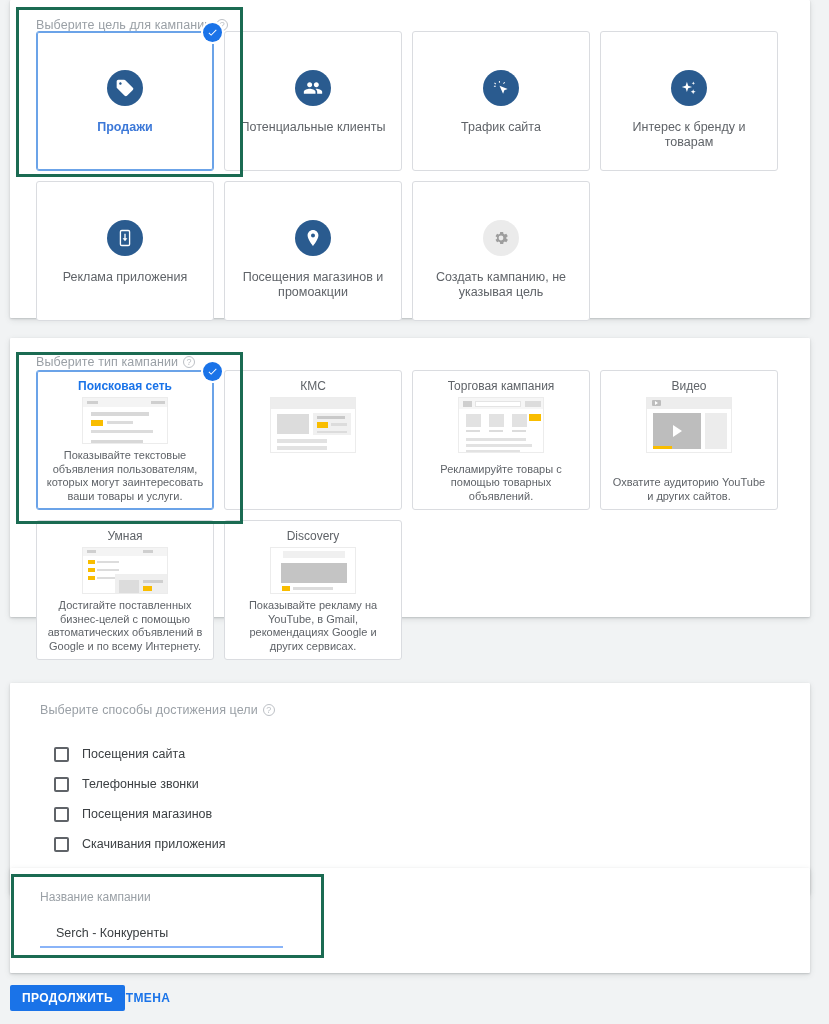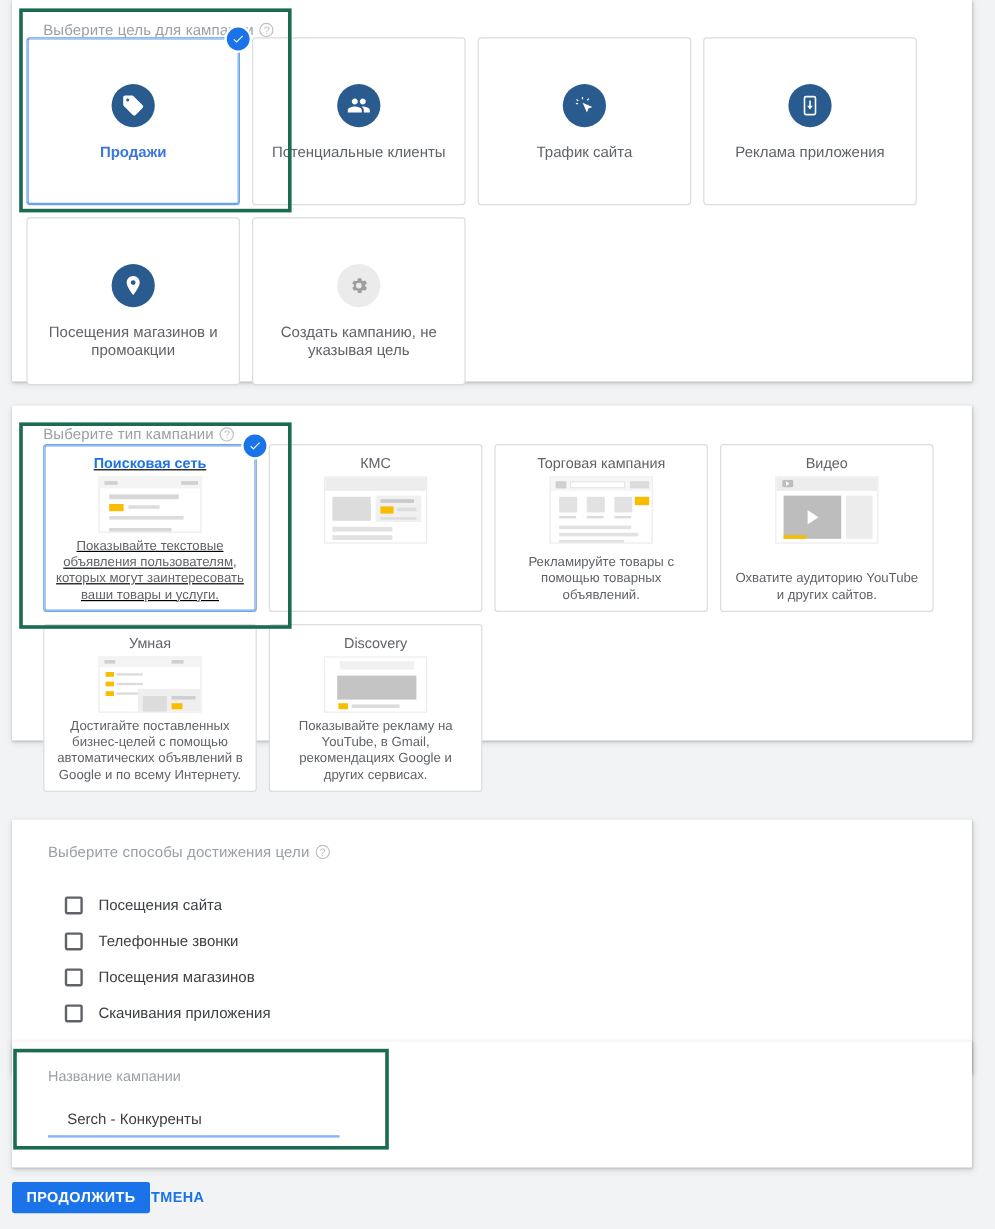--- a/index.html
+++ b/index.html
@@ -47,21 +47,21 @@
     font-size: 9px;
     line-height: 10px;
     text-align: center;
     vertical-align: 1px;
     margin-left: 5px;
   }
 
   
   .goal-grid {
     position: absolute;
-    left: 12px; top: 31px;
+    left: 26px; top: 31px;
     width: 756px;
     display: grid;
     grid-template-columns: repeat(4, 178px);
     grid-gap: 10px 10px;
   }
   .goal-card {
     position: relative;
     height: 140px;
     border: 1px solid #dadce0;
     border-radius: 3px;
@@ -121,21 +121,20 @@
     background: #fff;
     padding: 8px 9px 6px;
     display: flex;
     flex-direction: column;
     align-items: center;
     cursor: pointer;
   }
   .type-card.selected {
     border: 1px solid #6ba3e8;
     box-shadow: 0 0 0 1px #6ba3e8 inset;
-    text-decoration: underline;
   }
   .type-title {
     font-size: 12px;
     color: #5f6368;
     text-align: center;
     margin-bottom: 4px;
   }
   .type-card.selected .type-title { color: #1a73e8; font-weight: bold; }
   .type-desc {
     font-size: 11px;
@@ -256,20 +255,30 @@
       <div class="goal-card">
         <div class="goal-icon">
           <svg width="20" height="20" viewBox="0 0 24 24">
             <path fill="#fff" d="M9.5 3.5h1.2v2.2H9.5zM4.6 5.4l1.6 1.6-.85.85L3.75 6.2zM14.5 6.25l1.6-1.6.85.85-1.6 1.6zM3.5 9.4h2.2v1.2H3.5z"></path>
             <path fill="#fff" d="M10.2 9.2 20 13.3l-4 1.5-1.5 4z"></path>
           </svg>
         </div>
         <div class="goal-label">Трафик сайта</div>
       </div>
 
+      <div class="goal-card">
+        <div class="goal-icon">
+          <svg width="20" height="20" viewBox="0 0 24 24">
+            <path fill="#fff" d="M9.5 4.5 11 9.2l4.7 1.5-4.7 1.5-1.5 4.7L8 12.2 3.3 10.7 8 9.2z"></path>
+            <path fill="#fff" d="M17 13.5l.8 2.2 2.2.8-2.2.8-.8 2.2-.8-2.2-2.2-.8 2.2-.8z"></path>
+            <path fill="#fff" d="M17.2 4.2l.55 1.5 1.5.55-1.5.55-.55 1.5-.55-1.5-1.5-.55 1.5-.55z"></path>
+          </svg>
+        </div>
+        <div class="goal-label">Интерес к бренду и товарам</div>
+      </div>
 
 
       <div class="goal-card">
         <div class="goal-icon">
           <svg width="20" height="20" viewBox="0 0 24 24">
             <rect x="6.5" y="3" width="11" height="18" rx="1.6" fill="none" stroke="#fff" stroke-width="1.6"></rect>
             <path fill="#fff" d="M11.2 7h1.6v5.2h2.1L12 16l-2.9-3.8h2.1z"></path>
           </svg>
         </div>
         <div class="goal-label">Реклама приложения</div>

